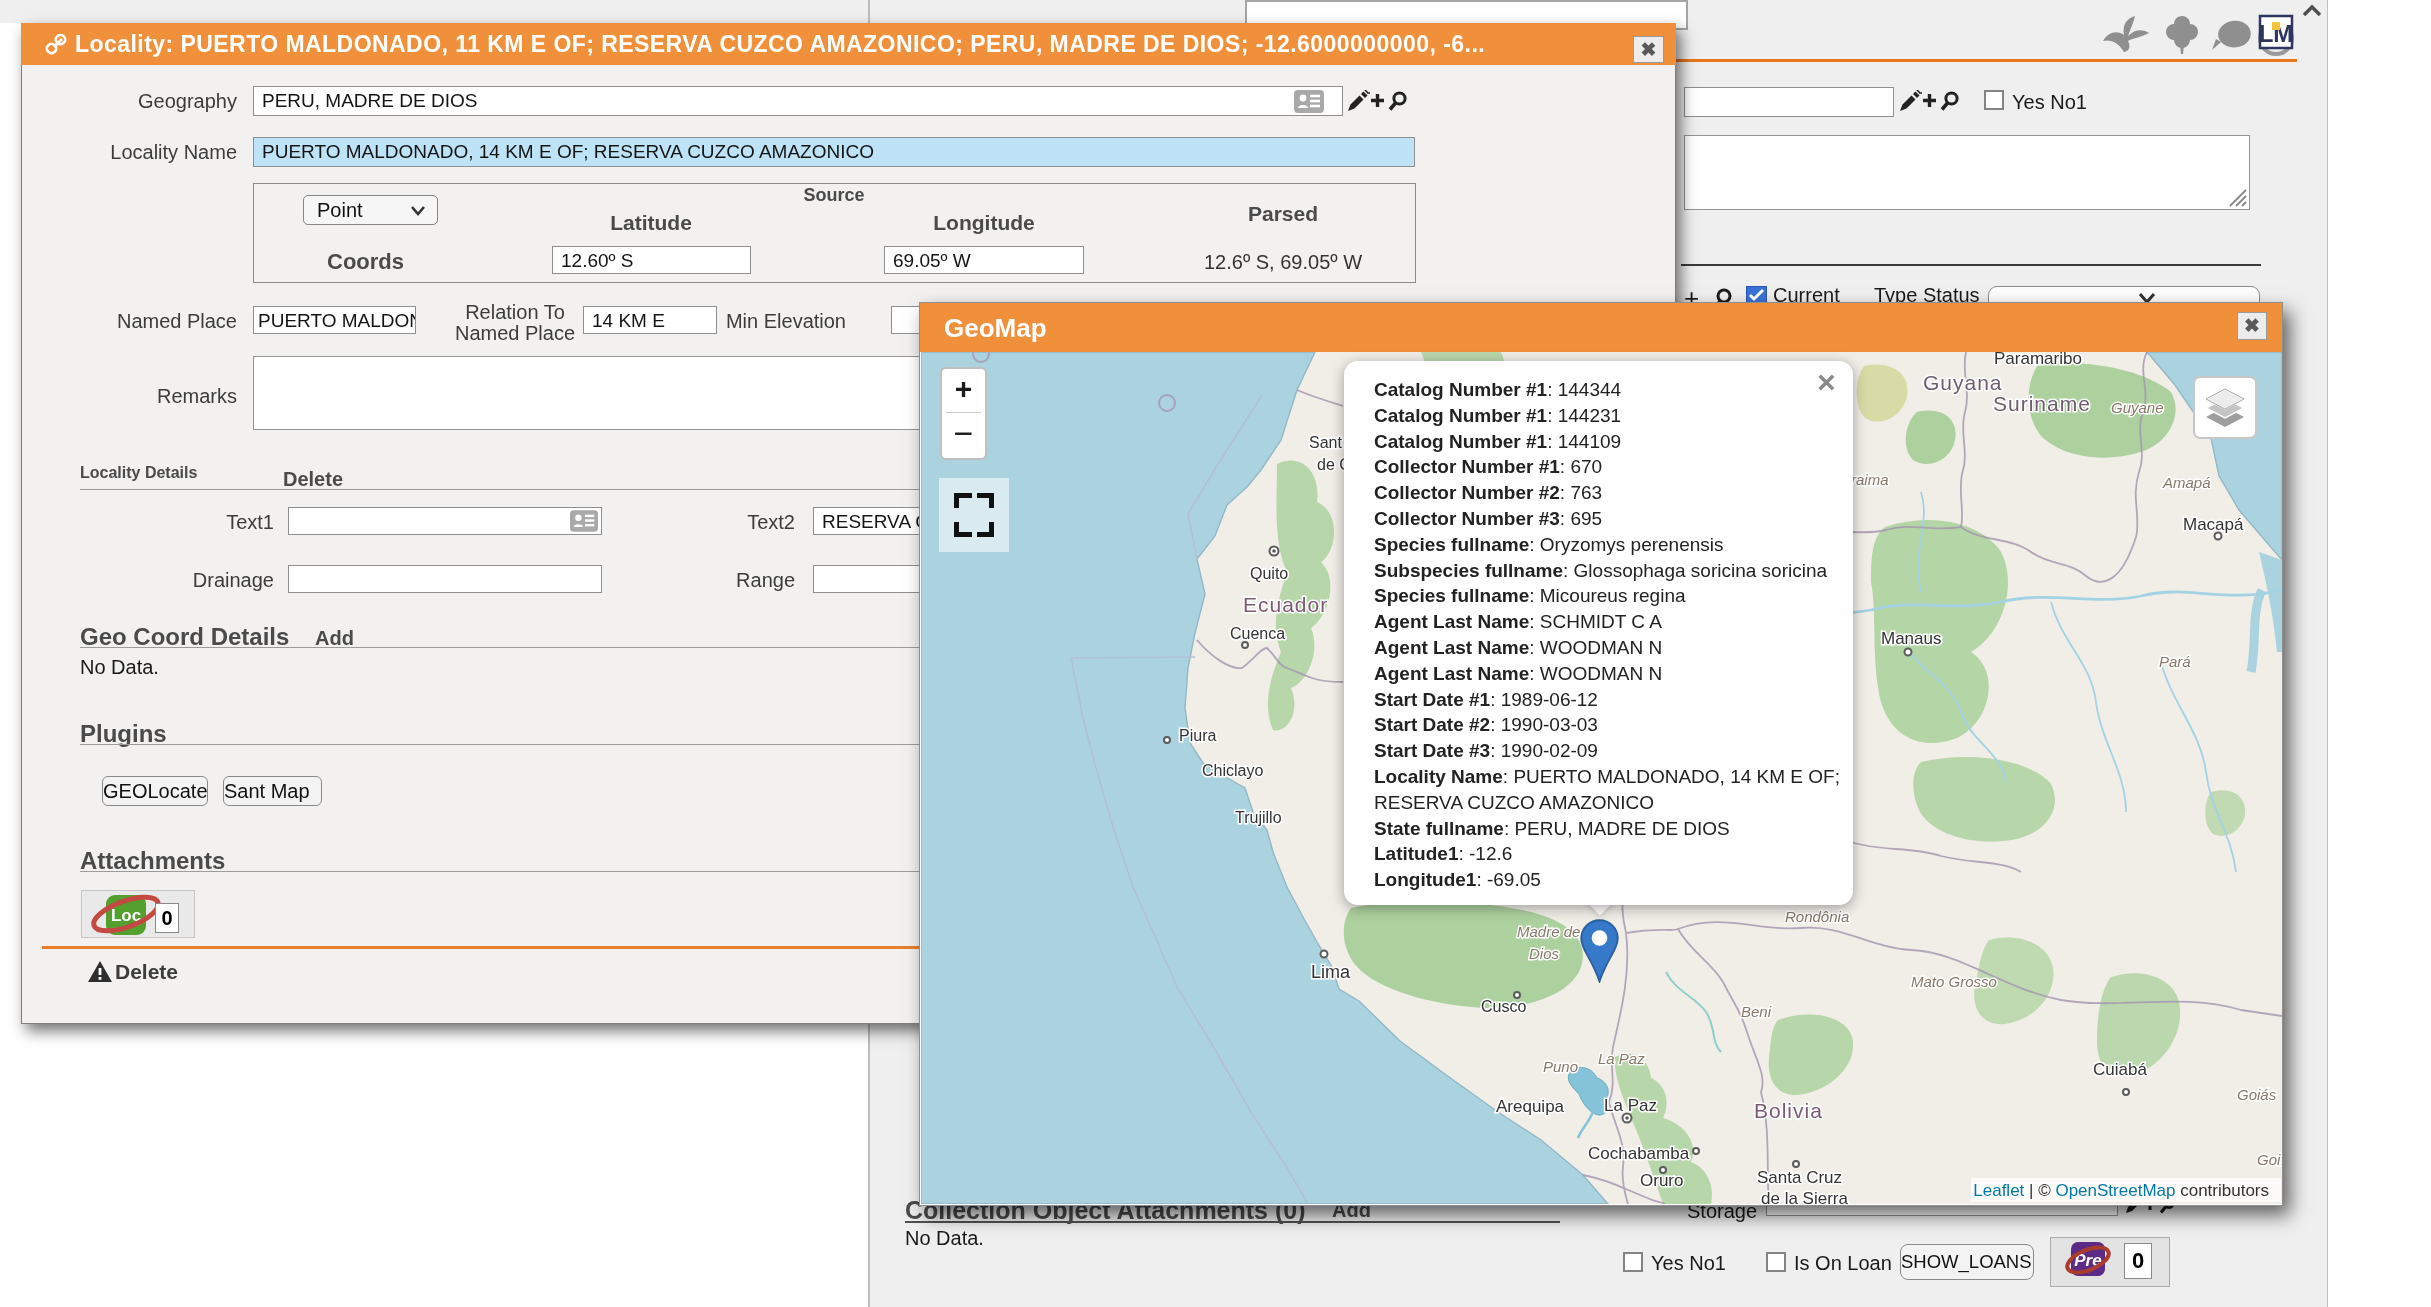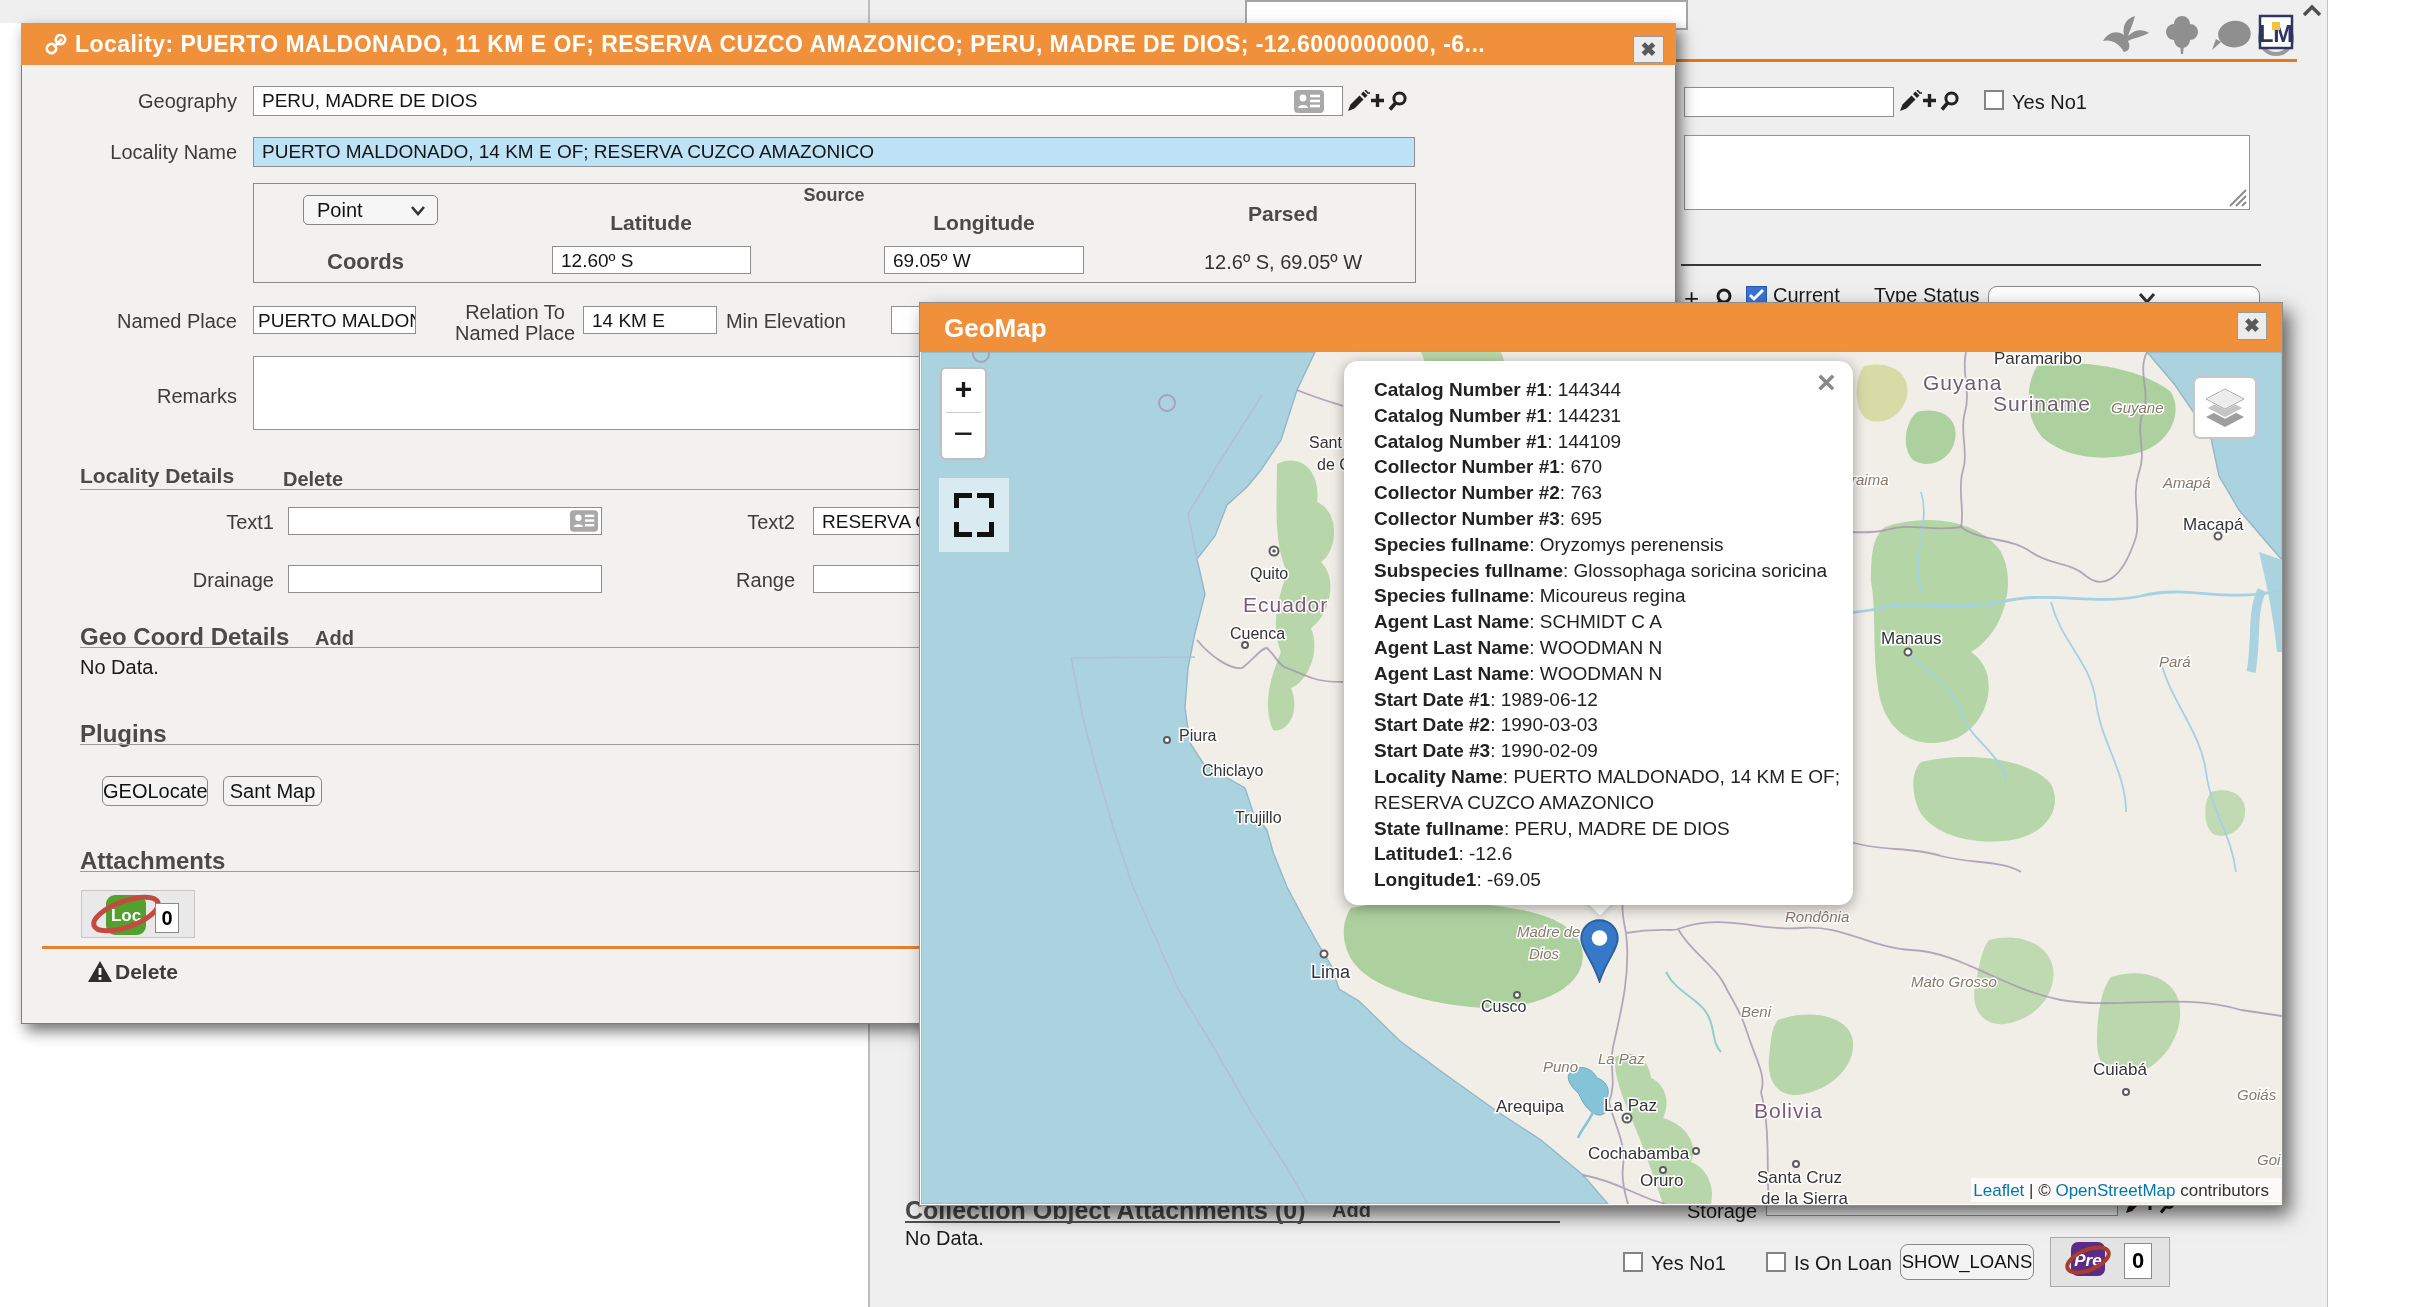--- a/index.html
+++ b/index.html
@@ -1,21 +1,21 @@
 <!DOCTYPE html>
 <html><head><meta charset="utf-8">
 <style>
 *{margin:0;padding:0;box-sizing:border-box}
 html,body{width:2431px;height:1307px;overflow:hidden;background:#fff;font-family:"Liberation Sans",sans-serif}
 .a{position:absolute}
 .lbl{position:absolute;font-size:20px;color:#3c3c3c;white-space:nowrap}
 .rl{text-align:right}
 .inp{position:absolute;background:#fff;border:1px solid #8f8f8f;font-size:19px;color:#141414;padding:0 8px;line-height:27px;white-space:nowrap;overflow:hidden}
 .hd{position:absolute;font-weight:bold;color:#4a4a4a;white-space:nowrap}
-.btn{position:absolute;background:#f3f3f3;border:1px solid #8a8a8a;border-radius:6px;font-size:20px;color:#111;text-align:center}
+.btn{position:absolute;background:#f3f3f3;border:1px solid #8a8a8a;border-radius:6px;font-size:20px;color:#111;text-align:left}
 .cb{position:absolute;width:20px;height:20px;background:#fff;border:2px solid #848484}
 .hl{position:absolute;background:#9c9c9c;height:1px}
 .z3{z-index:30}.z5{z-index:50}
 </style></head><body>
 
 <div class="a" style="left:0;top:0;width:870px;height:23px;background:#efefef;z-index:1"></div>
 <div class="a" style="left:868px;top:0;width:1459px;height:1307px;background:#efefef;border-left:2px solid #bdbdbd;z-index:1"></div>
 <div class="a" style="left:2327px;top:0;width:104px;height:1307px;background:#fff;border-left:1px solid #c2c2c2;z-index:2"></div>
 <svg class="a" style="left:2300px;top:2px;z-index:3" width="24" height="18">
     <path d="M4 13 L12 5 L20 13" stroke="#4f4f4f" stroke-width="3.5" fill="none"></path>
@@ -167,21 +167,21 @@
 <div class="lbl rl z3" style="left:37px;top:310px;width:200px">Named Place</div>
 <div class="inp z3" style="left:253px;top:306px;width:163px;height:28px;padding:0 0 0 4px">PUERTO MALDONA</div>
 <div class="lbl z3" style="left:440px;top:302px;width:150px;text-align:center;line-height:21px">Relation To<br>Named Place</div>
 <div class="inp z3" style="left:583px;top:306px;width:134px;height:28px">14 KM E</div>
 <div class="lbl rl z3" style="left:700px;top:310px;width:146px">Min Elevation</div>
 <div class="inp z3" style="left:891px;top:306px;width:62px;height:28px"></div>
 
 <div class="lbl rl z3" style="left:37px;top:385px;width:200px">Remarks</div>
 <div class="a z3" style="left:253px;top:356px;width:1163px;height:74px;background:#fff;border:1px solid #949494"></div>
 
-<div class="hd z3" style="left:80px;top:464px;font-size:21px">Locality Details</div>
+<div class="hd z3" style="left:80px;top:464px;font-size:16px">Locality Details</div>
 <div class="hd z3" style="left:283px;top:468px;font-size:20px">Delete</div>
 <div class="hl z3" style="left:80px;top:489px;width:1551px"></div>
 <div class="lbl rl z3" style="left:94px;top:511px;width:180px">Text1</div>
 <div class="inp z3" style="left:288px;top:507px;width:314px;height:28px"></div>
 <svg class="a z3" style="left:570px;top:510px" width="28" height="22" viewBox="0 0 30 23">
     <rect x="0" y="0" width="30" height="23" rx="4" fill="#a9a9a9"></rect>
     <circle cx="9" cy="8" r="3.4" fill="#fff"></circle>
     <path d="M4 18 c0-4 10-4 10 0z" fill="#fff"></path>
     <g stroke="#fff" stroke-width="2.6">
       <path d="M16 6 h10"></path>

